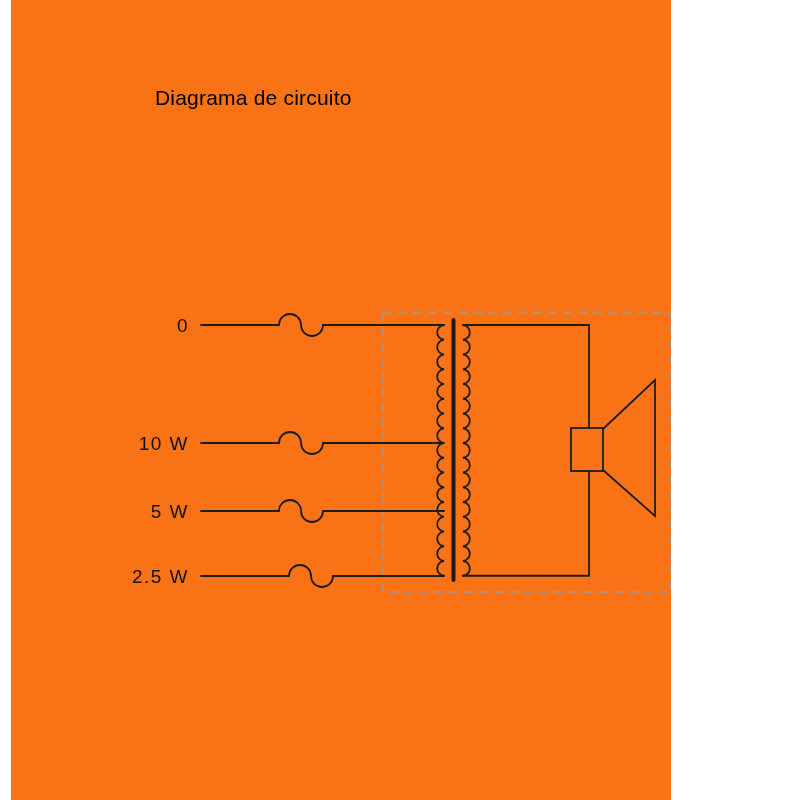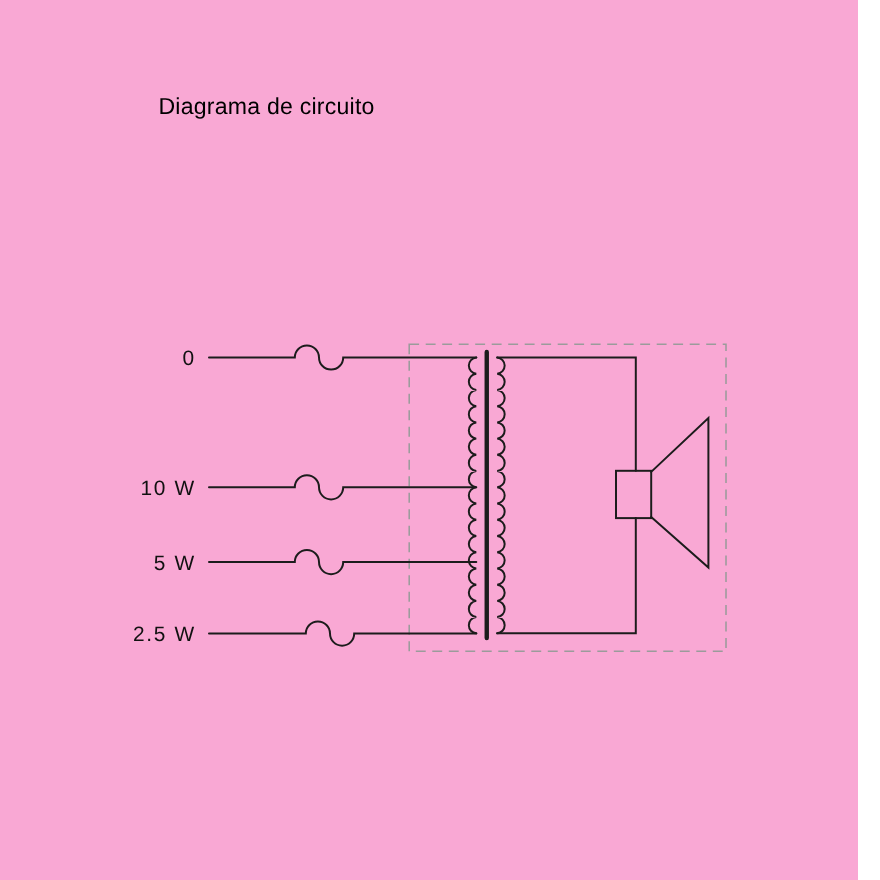--- a/index.html
+++ b/index.html
@@ -3,24 +3,25 @@
 <meta charset="utf-8">
 <style>
   html, body {
     margin: 0;
     padding: 0;
     background: #ffffff;
     font-family: "Liberation Sans", sans-serif;
   }
   .page {
     position: relative;
-    width: 780px;
+    width: 660px;
     height: 800px;
-    background: #f9a8d4;
+    background: #f97316;
     overflow: hidden;
+    margin-left: 11px;
   }
   .title {
     position: absolute;
     left: 144px;
     top: 86px;
     font-size: 21px;
     font-weight: 400;
     color: #000000;
     letter-spacing: 0.2px;
   }

